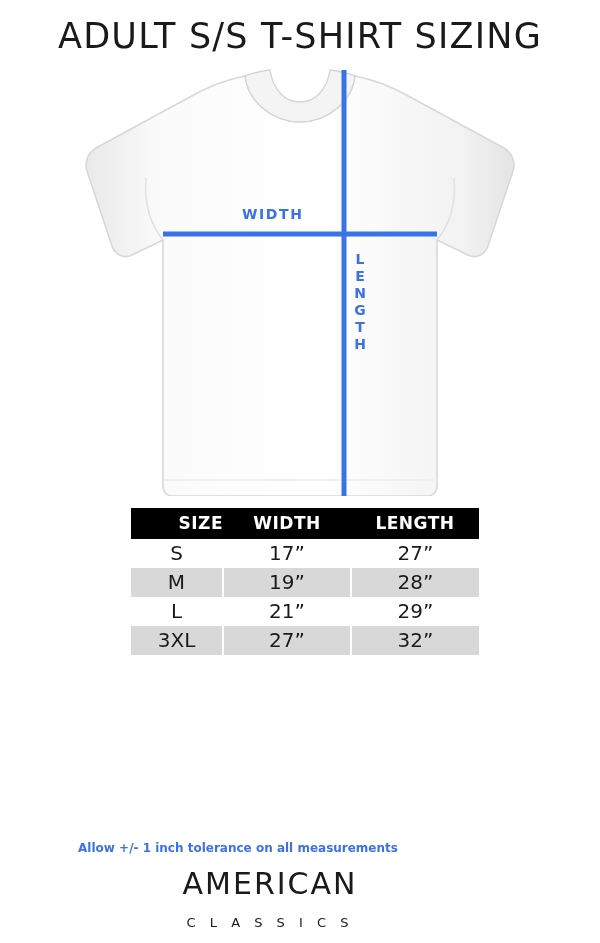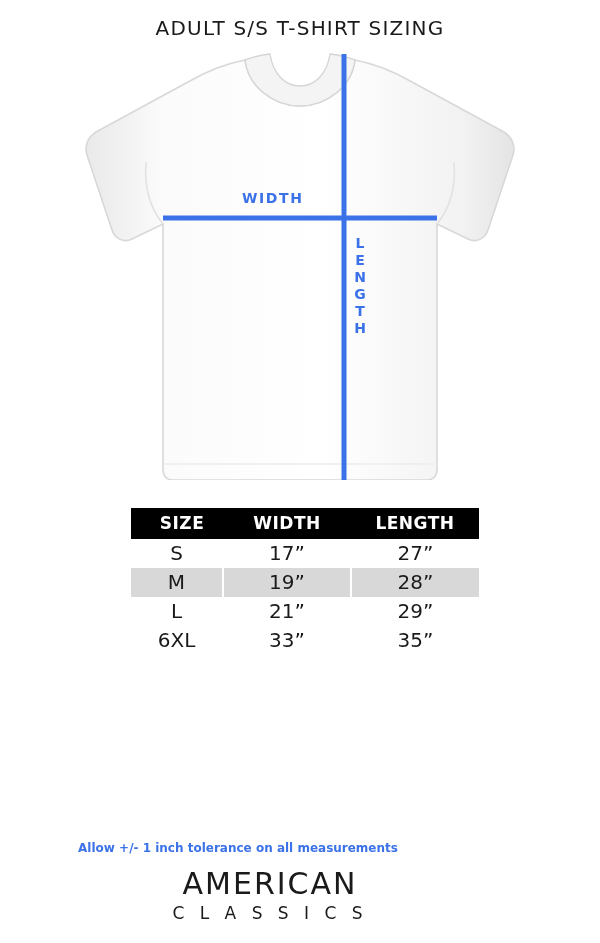--- a/index.html
+++ b/index.html
@@ -18,21 +18,21 @@
   .page {
     width: 600px;
     height: 943px;
     position: relative;
     background: #ffffff;
   }
 
   
   .title {
     text-align: center;
-    font-size: 20px;
+    font-size: 35px;
     letter-spacing: 1.2px;
     font-weight: 400;
     color: #1a1a1a;
     padding-top: 16px;
     font-family: "DejaVu Sans", sans-serif;
   }
 
   
   .shirt-area {
     position: relative;
@@ -79,21 +79,21 @@
   table.size-table th {
     background: #000000;
     color: #ffffff;
     font-size: 17px;
     font-weight: bold;
     letter-spacing: 0.5px;
     padding: 5px 0 6px 0;
     font-family: "DejaVu Sans", sans-serif;
   }
   table.size-table th.size-col {
-    text-align: center;
+    text-align: right;
     padding-left: 10px;
     width: 82px;
   }
   table.size-table th.w-col { width: 128px; }
   table.size-table th.l-col { width: 128px; }
   table.size-table td {
     text-align: center;
     font-size: 20px;
     padding: 2px 0 3px 0;
     color: #1a1a1a;
@@ -125,24 +125,24 @@
     width: 540px;
     text-align: center;
   }
   .brand-main {
     font-size: 30px;
     letter-spacing: 2px;
     color: #1a1a1a;
     font-family: "DejaVu Sans", sans-serif;
   }
   .brand-sub {
-    font-size: 17px;
+    font-size: 13px;
     letter-spacing: 5px;
     color: #1a1a1a;
-    margin-top: 2px;
+    margin-top: 14px;
     font-family: "DejaVu Sans", sans-serif;
   }
 </style>
 </head>
 <body>
 
 <div class="page">
 
   <div class="title">ADULT S/S T-SHIRT SIZING</div>
 
@@ -216,24 +216,24 @@
         <tr class="row-even">
           <td>M</td>
           <td>19”</td>
           <td>28”</td>
         </tr>
         <tr class="row-odd">
           <td>L</td>
           <td>21”</td>
           <td>29”</td>
         </tr>
-        <tr class="row-odd">
-          <td>6XL</td>
-          <td>33”</td>
-          <td>35”</td>
+        <tr class="row-even">
+          <td>3XL</td>
+          <td>27”</td>
+          <td>32”</td>
         </tr>
       </tbody>
     </table>
   </div>
 
   <div class="tolerance">Allow +/- 1 inch tolerance on all measurements</div>
 
   <div class="brand">
     <div class="brand-main">AMERICAN</div>
     <div class="brand-sub">C L A S S I C S</div>

